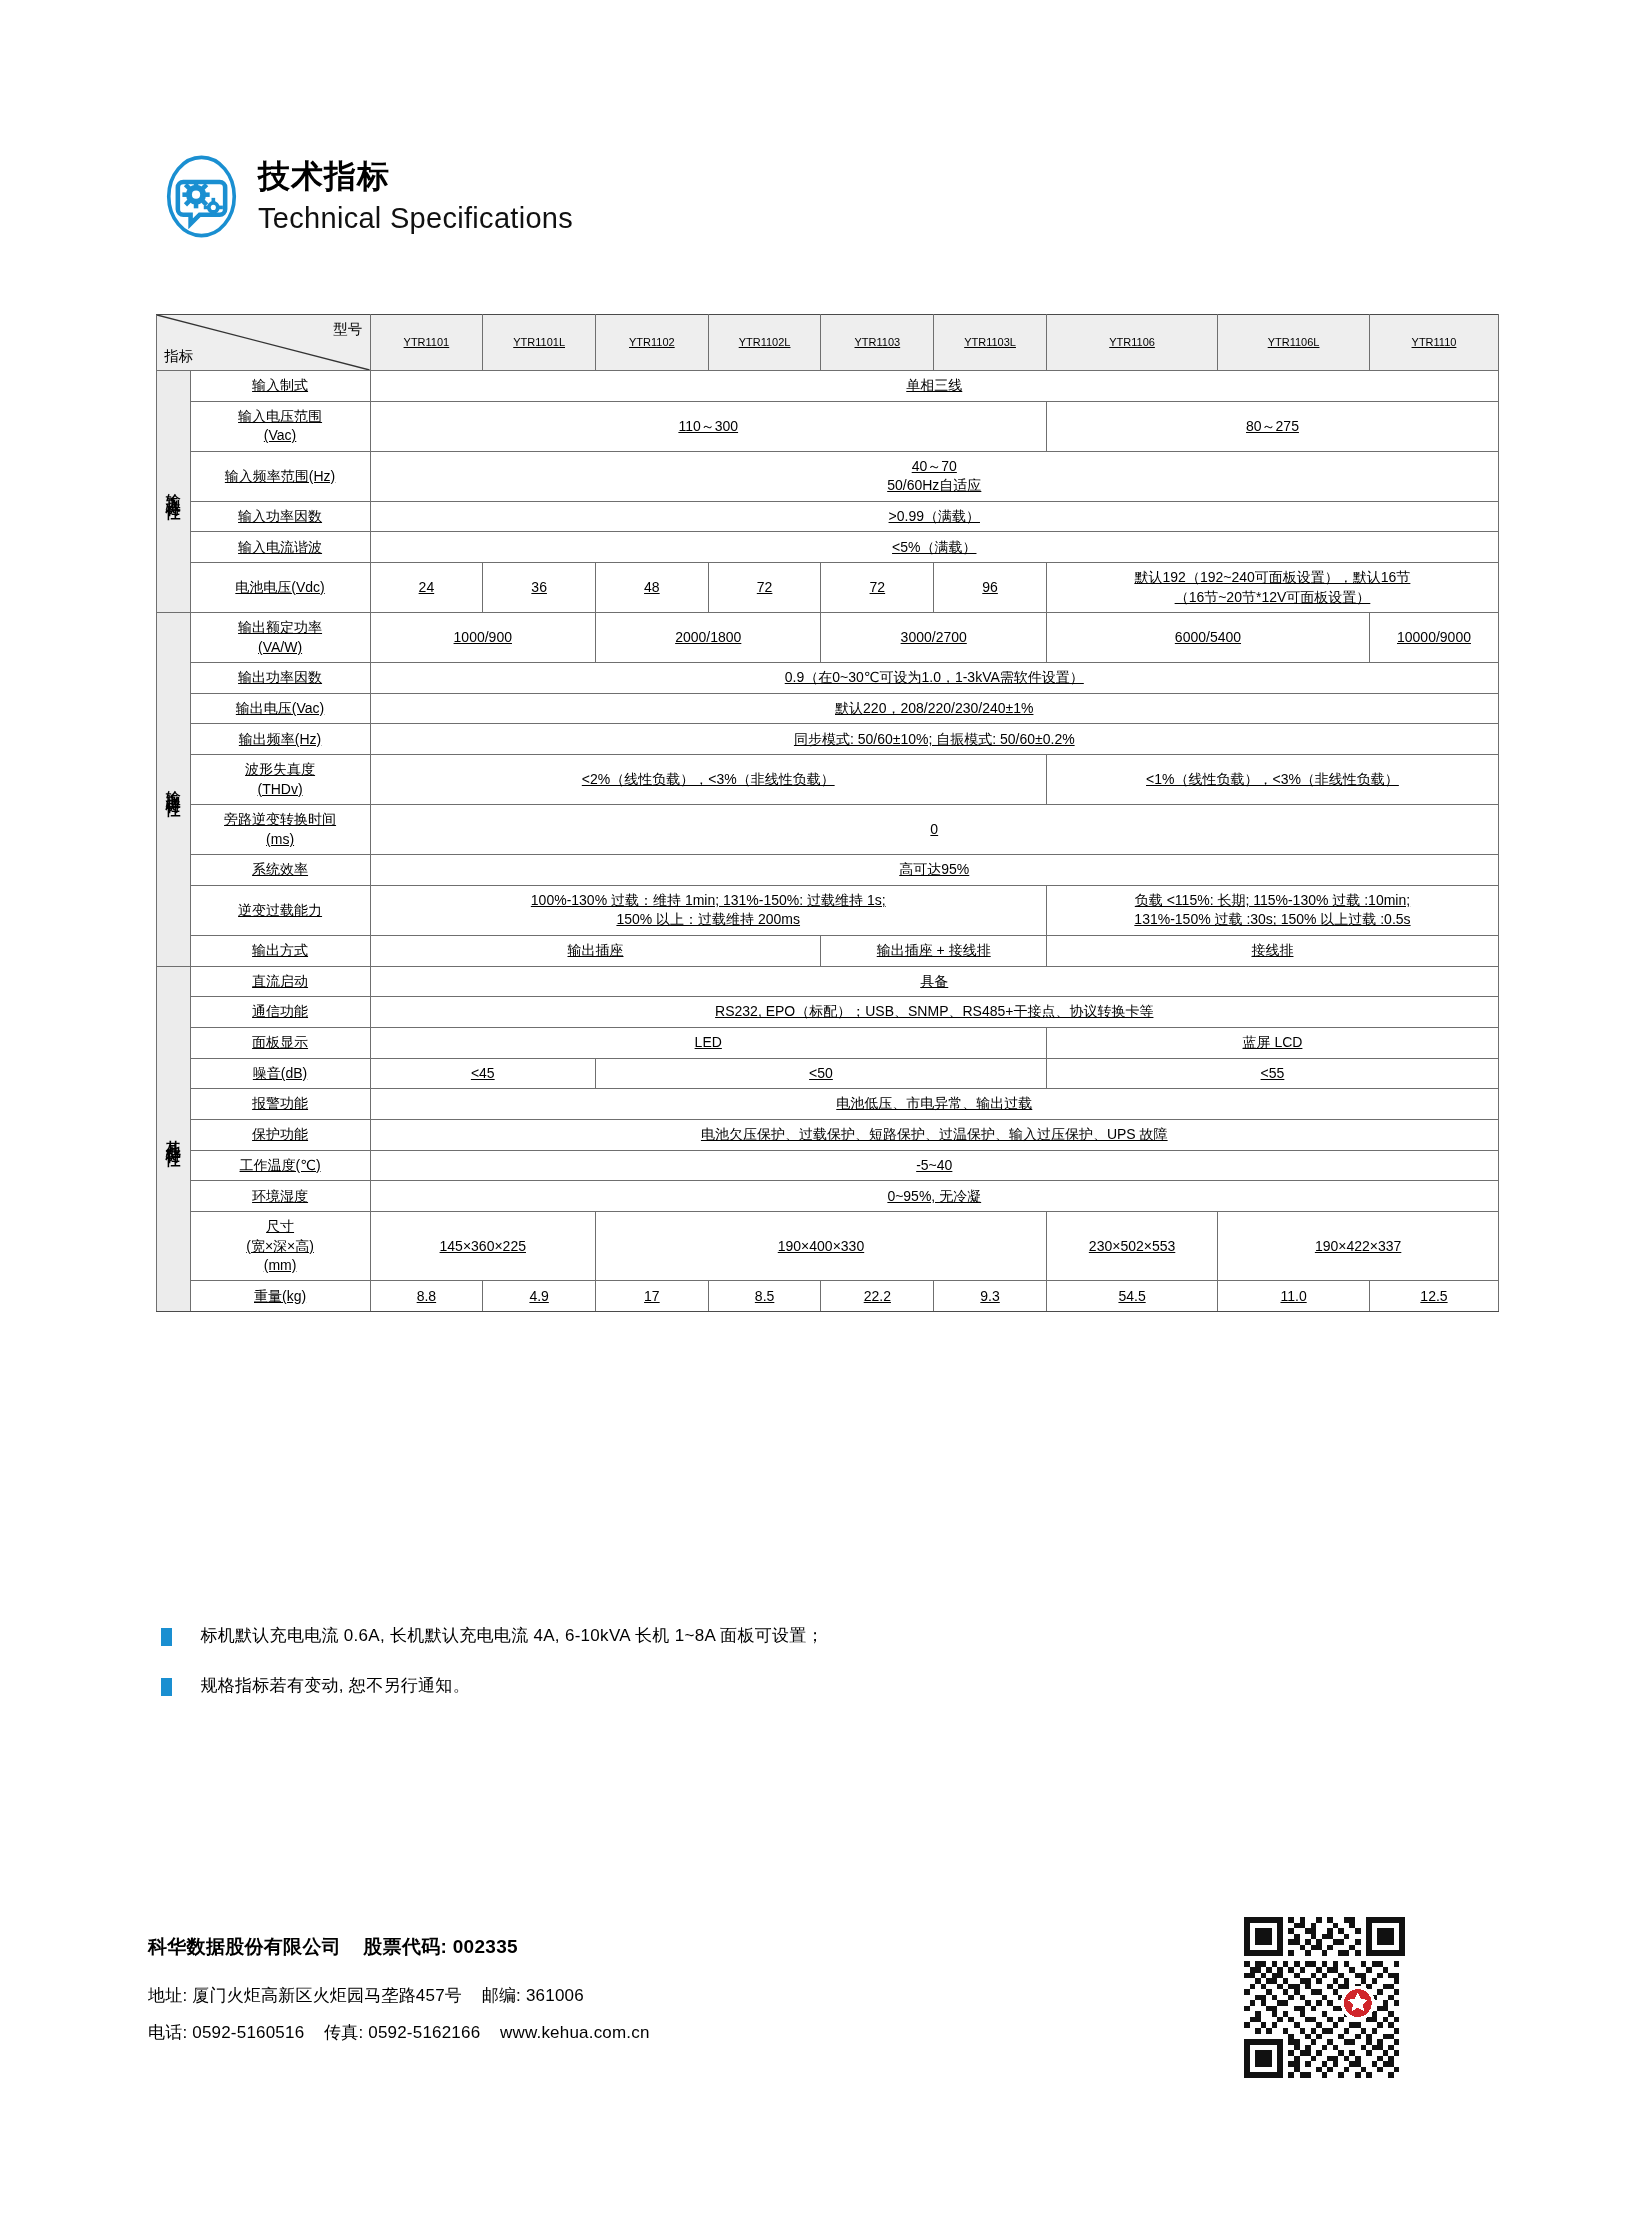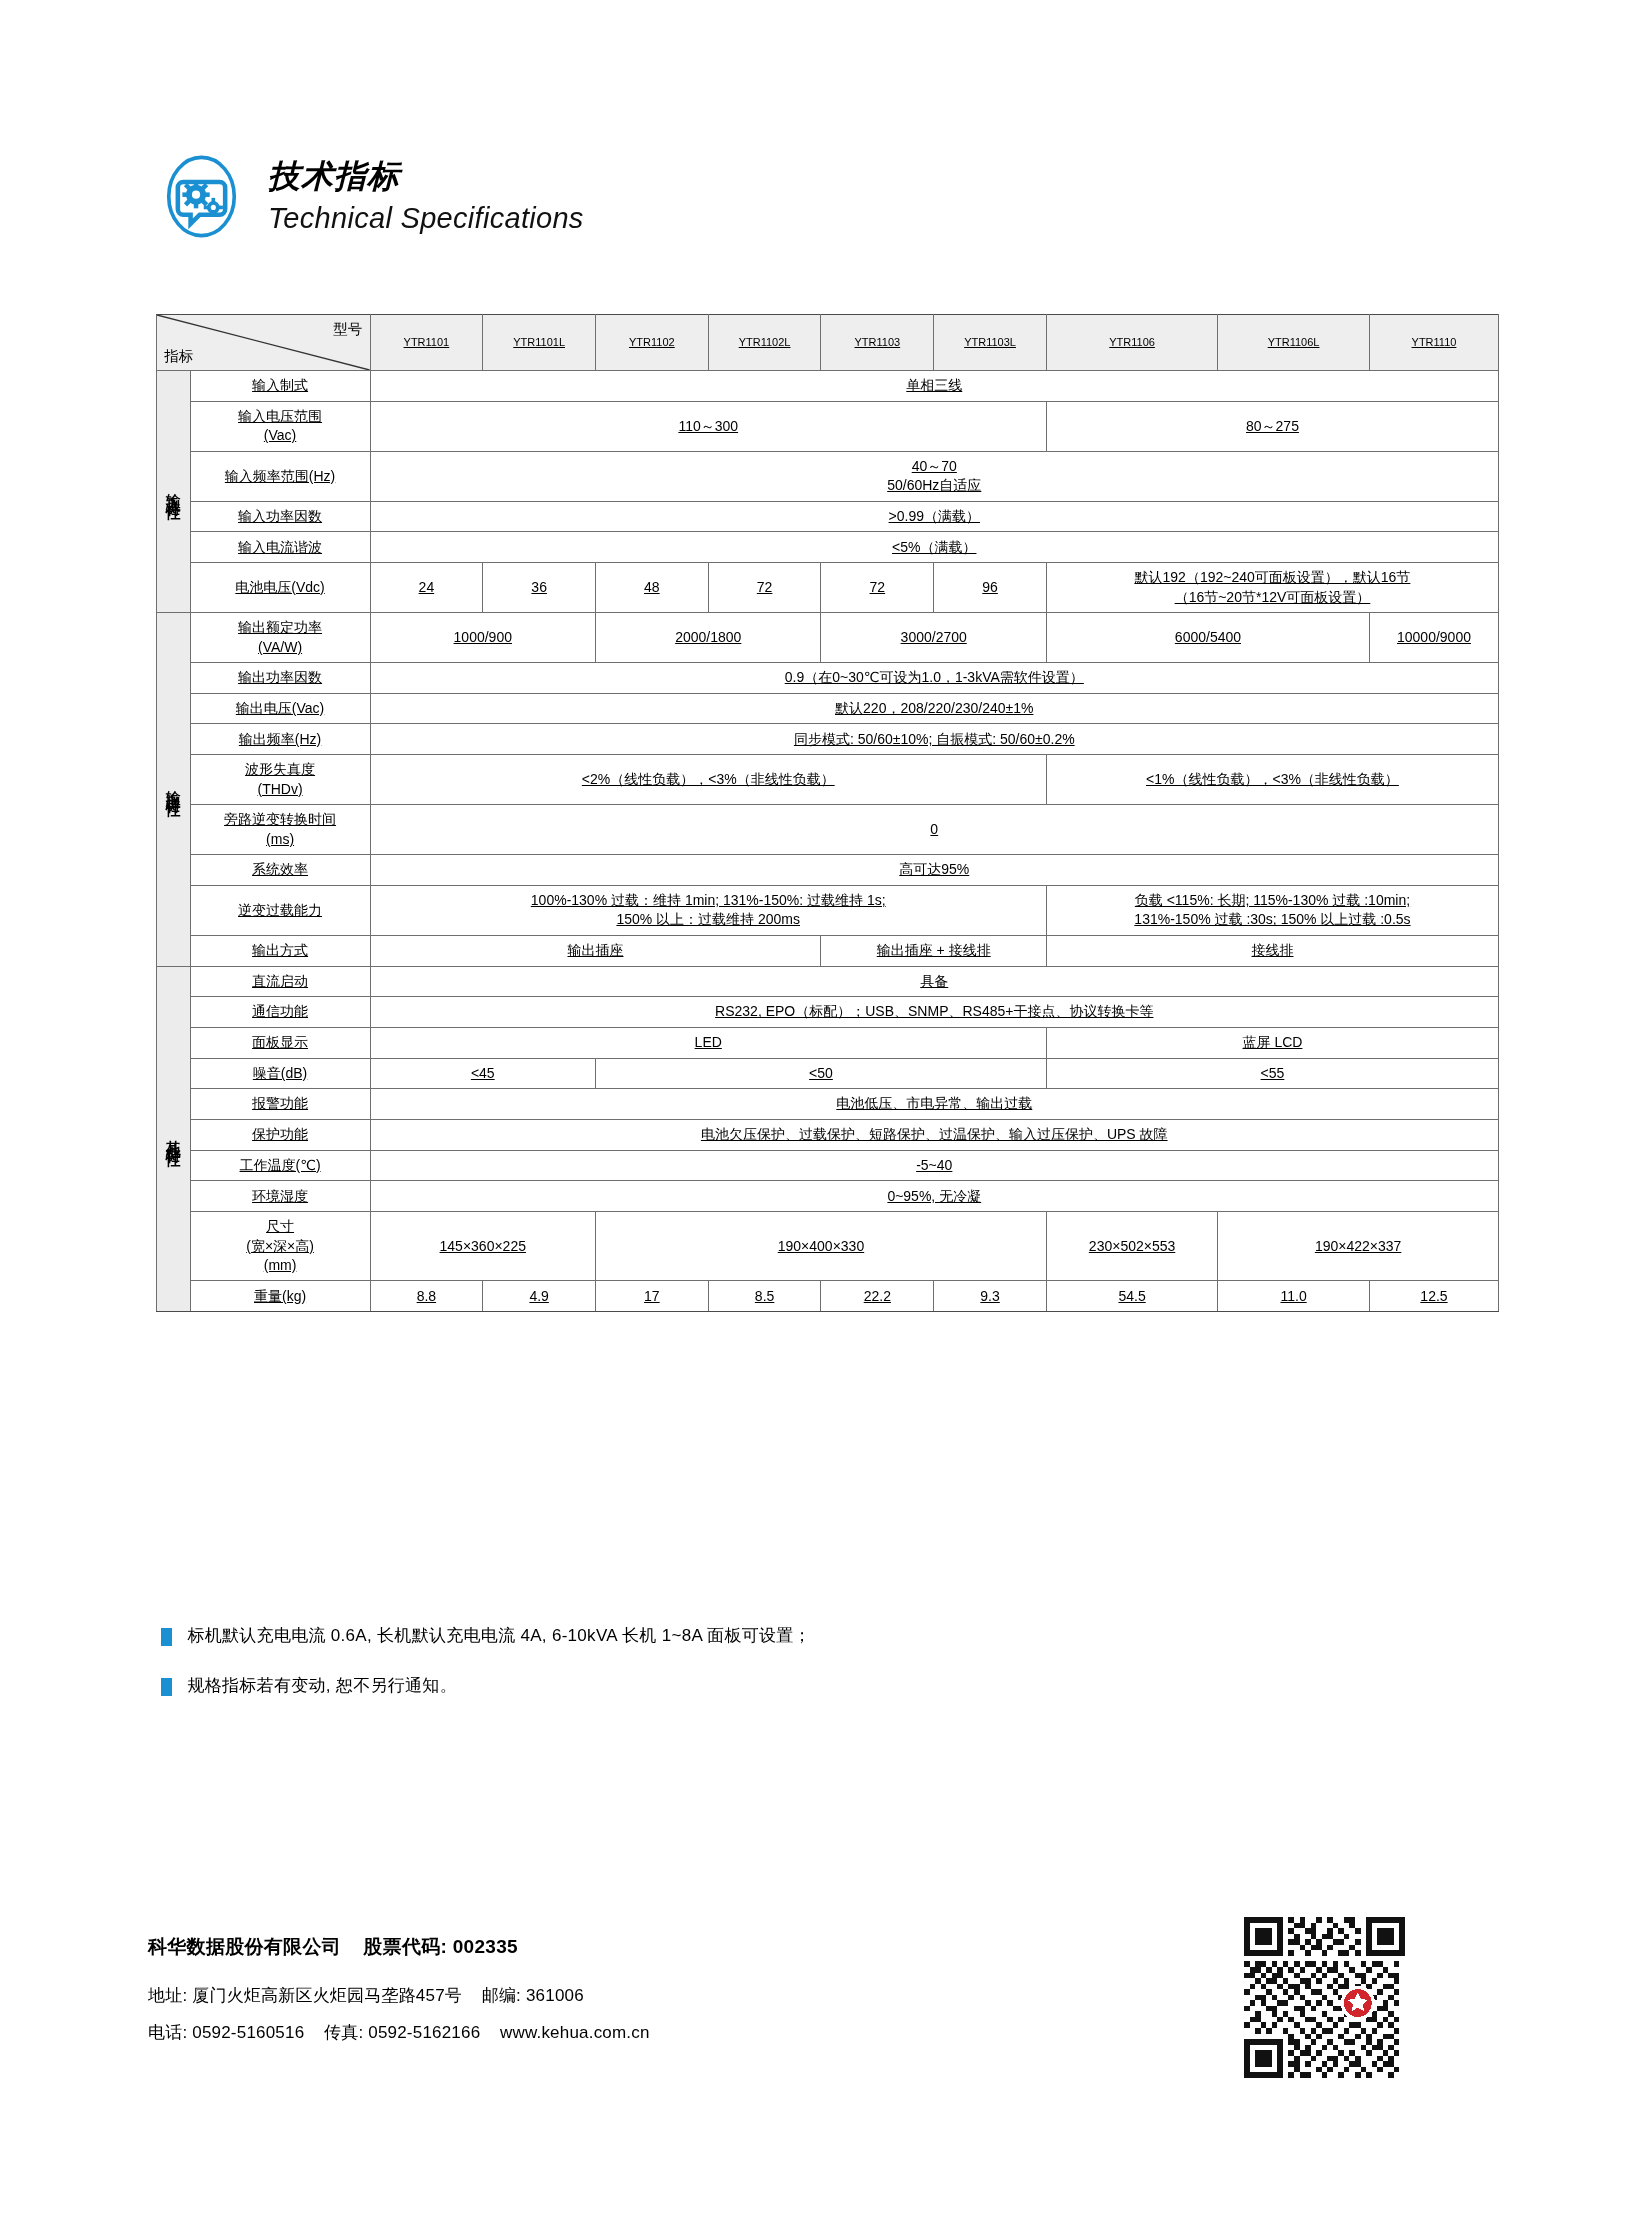--- a/index.html
+++ b/index.html
@@ -14,22 +14,21 @@
     overflow: hidden;
   }
 
   
   .page-header {
     position: absolute;
     left: 156px;
     top: 151px;
     display: flex;
     align-items: center;
-    gap: 21px;
-    font-style: italic;
+    gap: 11px;
   }
   .header-icon { width: 91px; height: 91px; flex: none; }
   .header-text { display: flex; flex-direction: column; justify-content: center; }
   .title-cn {
     font-size: 32px;
     font-weight: 700;
     letter-spacing: 1px;
     line-height: 1.15;
     margin-bottom: 8.3px;
   }
@@ -120,21 +119,21 @@
   
   .notes {
     position: absolute;
     left: 161px;
     top: 1624px;
     width: 1247px;
   }
   .note-row {
     display: flex;
     align-items: flex-start;
-    gap: 15px;
+    gap: 28px;
     margin-bottom: 25px;
   }
   .note-bullet {
     width: 11.4px;
     height: 17.7px;
     background: #1a8fd1;
     flex: none;
     margin-top: 4.2px;
   }
   .note-text {

